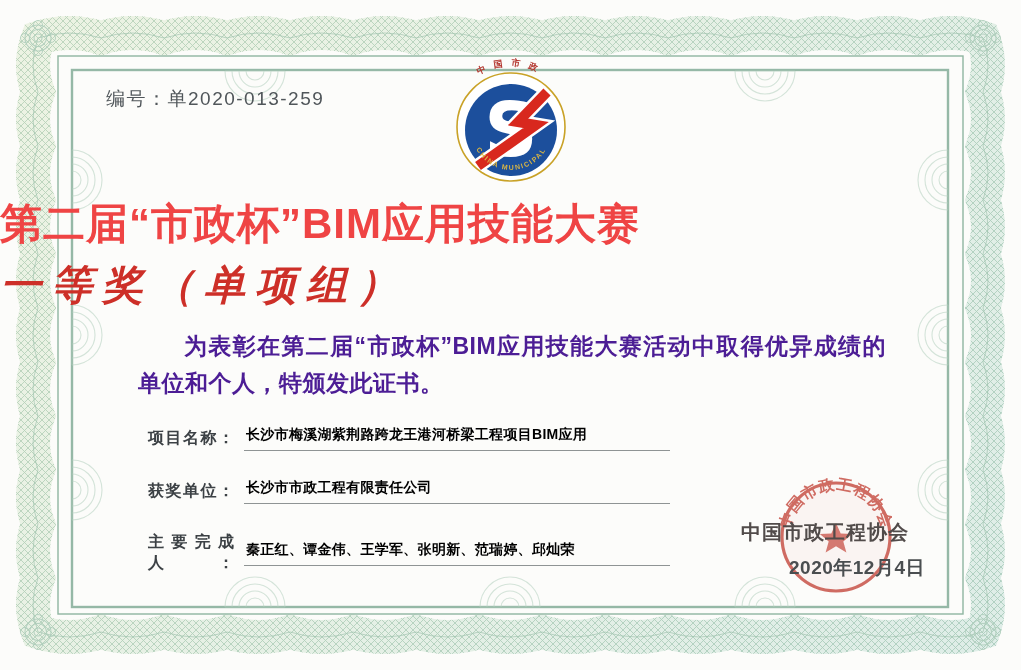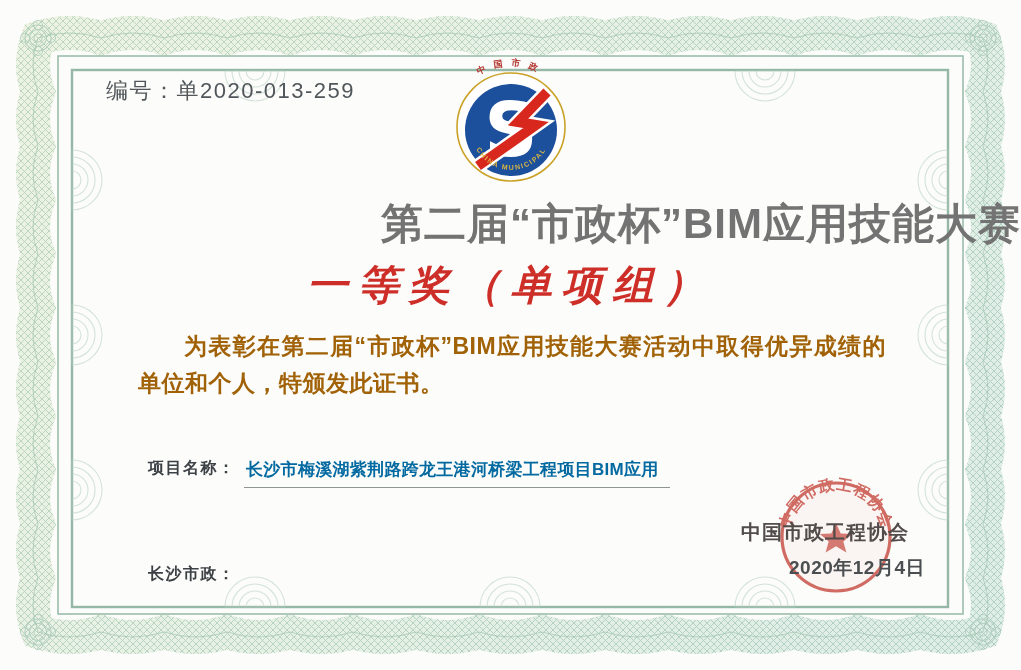--- a/index.html
+++ b/index.html
@@ -3,55 +3,55 @@
 <meta charset="utf-8">
 <style>
   html,body{margin:0;padding:0;background:#f4f4f1;}
   .page{
     position:relative;width:1021px;height:670px;margin:0 auto;
     background:#fcfcfa;overflow:hidden;
     font-family:"Liberation Sans",sans-serif;
   }
   .border-svg{position:absolute;left:0;top:0;z-index:0;}
   .cert-number{
-    position:absolute;left:106px;top:76px;z-index:2;
-    font-size:22px;font-weight:500;color:#50565a;letter-spacing:1.5px;
+    position:absolute;left:106px;top:86px;z-index:2;
+    font-size:19px;font-weight:500;color:#50565a;letter-spacing:1.5px;
   }
   .logo{position:absolute;left:446px;top:50px;z-index:2;}
   .title{
     position:absolute;left:0;top:196px;width:100%;margin:0;z-index:2;
-    text-align:right;font-size:42px;font-weight:900;color:#737373;
+    text-align:left;font-size:42px;font-weight:900;color:#ef4444;
     letter-spacing:1px;font-family:"Liberation Sans",sans-serif;
   }
   .award{
     position:absolute;left:0;top:258px;width:100%;z-index:2;
-    text-align:center;font-size:41px;font-weight:800;font-style:italic;
+    text-align:left;font-size:41px;font-weight:800;font-style:italic;
     color:#cd2f28;letter-spacing:10px;
     font-family:"DejaVu Serif","Liberation Serif",serif;
   }
   .body-text{
     position:absolute;left:138px;top:328px;width:748px;margin:0;z-index:2;
-    font-size:23px;line-height:37px;font-weight:600;color:#a16207;
+    font-size:23px;line-height:37px;font-weight:600;color:#4c1d95;
     text-indent:2em;letter-spacing:0.5px;text-align:justify;
   }
   .field-row{
     position:absolute;left:148px;z-index:2;
-    display:flex;align-items:flex-start;margin-top:32px;
+    display:flex;align-items:center;
   }
   .field-row.r1{top:426px;}
   .field-row.r2{top:479px;}
   .field-row.r3{top:532px;}
   .flabel{
     display:inline-block;width:86px;margin-right:10px;
     font-size:16px;font-weight:700;color:#3c4145;
     text-align:justify;text-align-last:justify;
   }
   .fvalue{
     display:inline-block;width:424px;padding:0 0 6px 2px;
-    font-size:17px;font-weight:700;color:#0369a1;letter-spacing:0.3px;
+    font-size:14px;font-weight:700;color:#000000;letter-spacing:0.3px;
     border-bottom:1.5px solid #8f9494;white-space:nowrap;overflow:hidden;
   }
   .seal{position:absolute;left:776px;top:477px;z-index:1;opacity:.8;}
   .issuer{
     position:absolute;left:725px;top:519px;width:200px;z-index:2;
     text-align:center;font-size:20px;font-weight:600;color:#514b4a;letter-spacing:1px;
   }
   .issue-date{
     position:absolute;left:725px;top:555px;width:200px;z-index:2;
     text-align:right;font-size:19px;font-weight:600;color:#4a4e50;letter-spacing:0.5px;
@@ -159,22 +159,27 @@
 
   <h1 class="title">第二届“市政杯”BIM应用技能大赛</h1>
   <div class="award">一等奖（单项组）</div>
 
   <p class="body-text">为表彰在第二届“市政杯”BIM应用技能大赛活动中取得优异成绩的单位和个人，特颁发此证书。</p>
 
   <div class="field-row r1">
     <span class="flabel">项目名称：</span>
     <span class="fvalue">长沙市梅溪湖紫荆路跨龙王港河桥梁工程项目BIM应用</span>
   </div>
+  <div class="field-row r2">
+    <span class="flabel">获奖单位：</span>
+    <span class="fvalue">长沙市市政工程有限责任公司</span>
+  </div>
   <div class="field-row r3">
-    <span class="flabel">长沙市政：</span>
+    <span class="flabel">主要完成人：</span>
+    <span class="fvalue">秦正红、谭金伟、王学军、张明新、范瑞婷、邱灿荣</span>
   </div>
 
   <svg class="seal" width="120" height="120" viewBox="0 0 120 120">
     <defs>
       <path id="sealArc" d="M13.7,51.8 A47,47 0 0 1 106.3,51.8"></path>
     </defs>
     <circle cx="60" cy="60" r="54" fill="rgba(220,120,110,0.07)" stroke="#c4473c" stroke-width="3.2"></circle>
     <text font-size="15.5" fill="#c4473c" font-weight="700" letter-spacing="1">
       <textPath href="#sealArc" startOffset="50%" text-anchor="middle">中国市政工程协会</textPath>
     </text>

